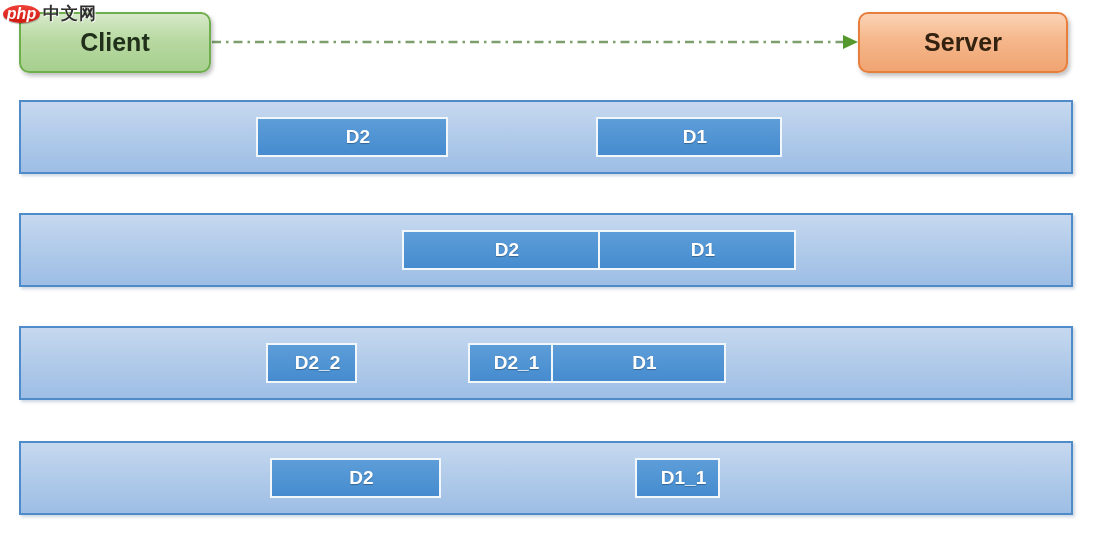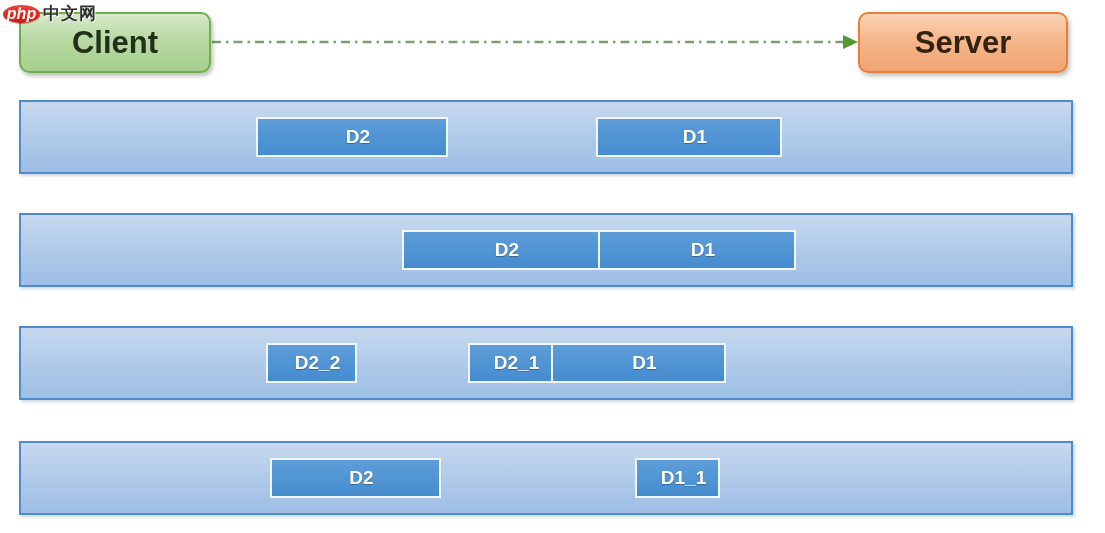--- a/index.html
+++ b/index.html
@@ -14,21 +14,21 @@
     background:linear-gradient(180deg,#f0423a 0%,#d31c14 85%);
     color:#fff;font-size:16px;font-weight:bold;font-style:italic;text-align:center;
     box-shadow:0 1px 1px rgba(0,0,0,.35);
   }
   .logo-site{font-size:17px;font-weight:bold;color:#2e2e2e;letter-spacing:1px;
     text-shadow:0 0 1px #fff,1px 1px 0 rgba(255,255,255,.8);}
   
   .node{
     position:absolute;top:12px;height:61px;border-radius:10px;box-sizing:border-box;
     display:flex;align-items:center;justify-content:center;
-    font-size:31px;font-weight:600;box-shadow:2px 3px 4px rgba(0,0,0,.25);z-index:5;
+    font-size:25px;font-weight:600;box-shadow:2px 3px 4px rgba(0,0,0,.25);z-index:5;
   }
   .node.client{
     left:19px;width:192px;border:2px solid #6fae4d;color:#20301a;
     background:linear-gradient(180deg,#d7e9c9 0%,#b8d9a2 45%,#a6cf8e 100%);
   }
   .node.server{
     left:858px;width:210px;border:2px solid #e87e3b;color:#33220f;
     background:linear-gradient(180deg,#fbd3b6 0%,#f5b78b 45%,#f0a472 100%);
   }
   

